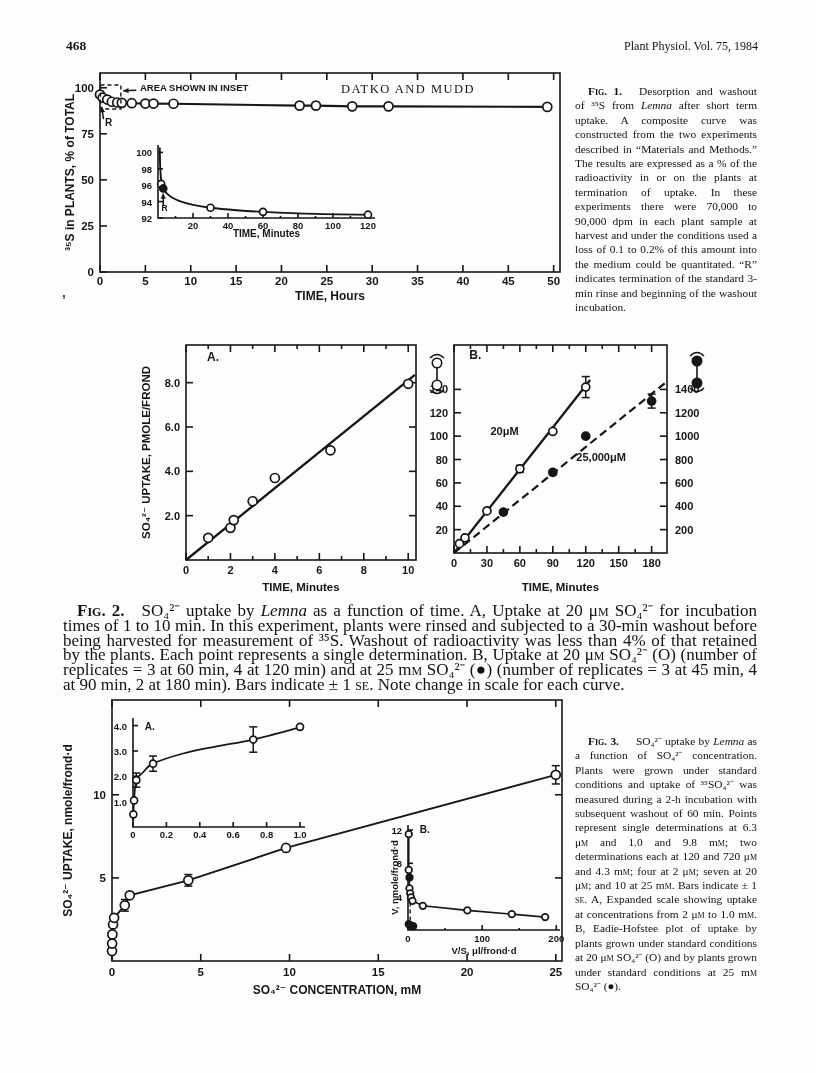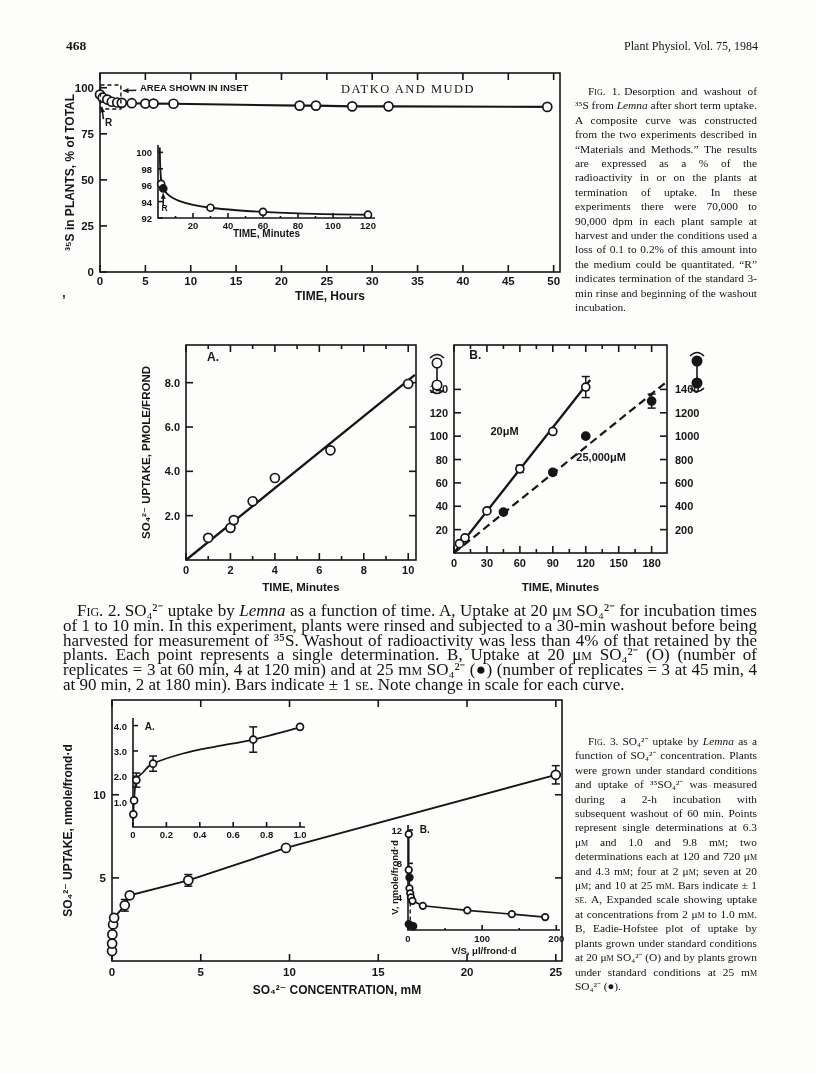--- a/index.html
+++ b/index.html
@@ -5,21 +5,21 @@
   html,body{margin:0;padding:0;}
   body{width:816px;height:1073px;position:relative;background:#fdfdfc;overflow:hidden;
        font-family:"Liberation Serif",serif;color:#141414;}
   .abs{position:absolute;}
   .hdr-num{left:66px;top:38px;font-size:13.5px;font-weight:700;}
   .hdr-title{left:0;right:0;top:39px;text-align:center;font-size:12.5px;font-weight:400;letter-spacing:1.5px;margin-top:43px;}
   .hdr-journal{right:58px;top:39px;font-size:12px;}
   .caption{font-size:11.4px;line-height:14.4px;text-align:justify;color:#121212;text-indent:13px;}
   .caption.wide{font-size:17px;line-height:14.8px;text-indent:14px;}
   .caption .sc{font-variant:small-caps;}
-  .caption .sc.lead{margin-right:4px;}
+  .caption .sc.lead{margin-right:17px;font-weight:bold;}
   svg{position:absolute;overflow:visible;}
   svg text{font-family:"Liberation Sans","DejaVu Sans",sans-serif;font-weight:700;fill:#161616;}
 </style>
 </head>
 <body>
 
 <div class="abs hdr-num">468</div>
 <div class="abs hdr-title">DATKO AND MUDD</div>
 <div class="abs hdr-journal">Plant Physiol. Vol. 75, 1984</div>
 

